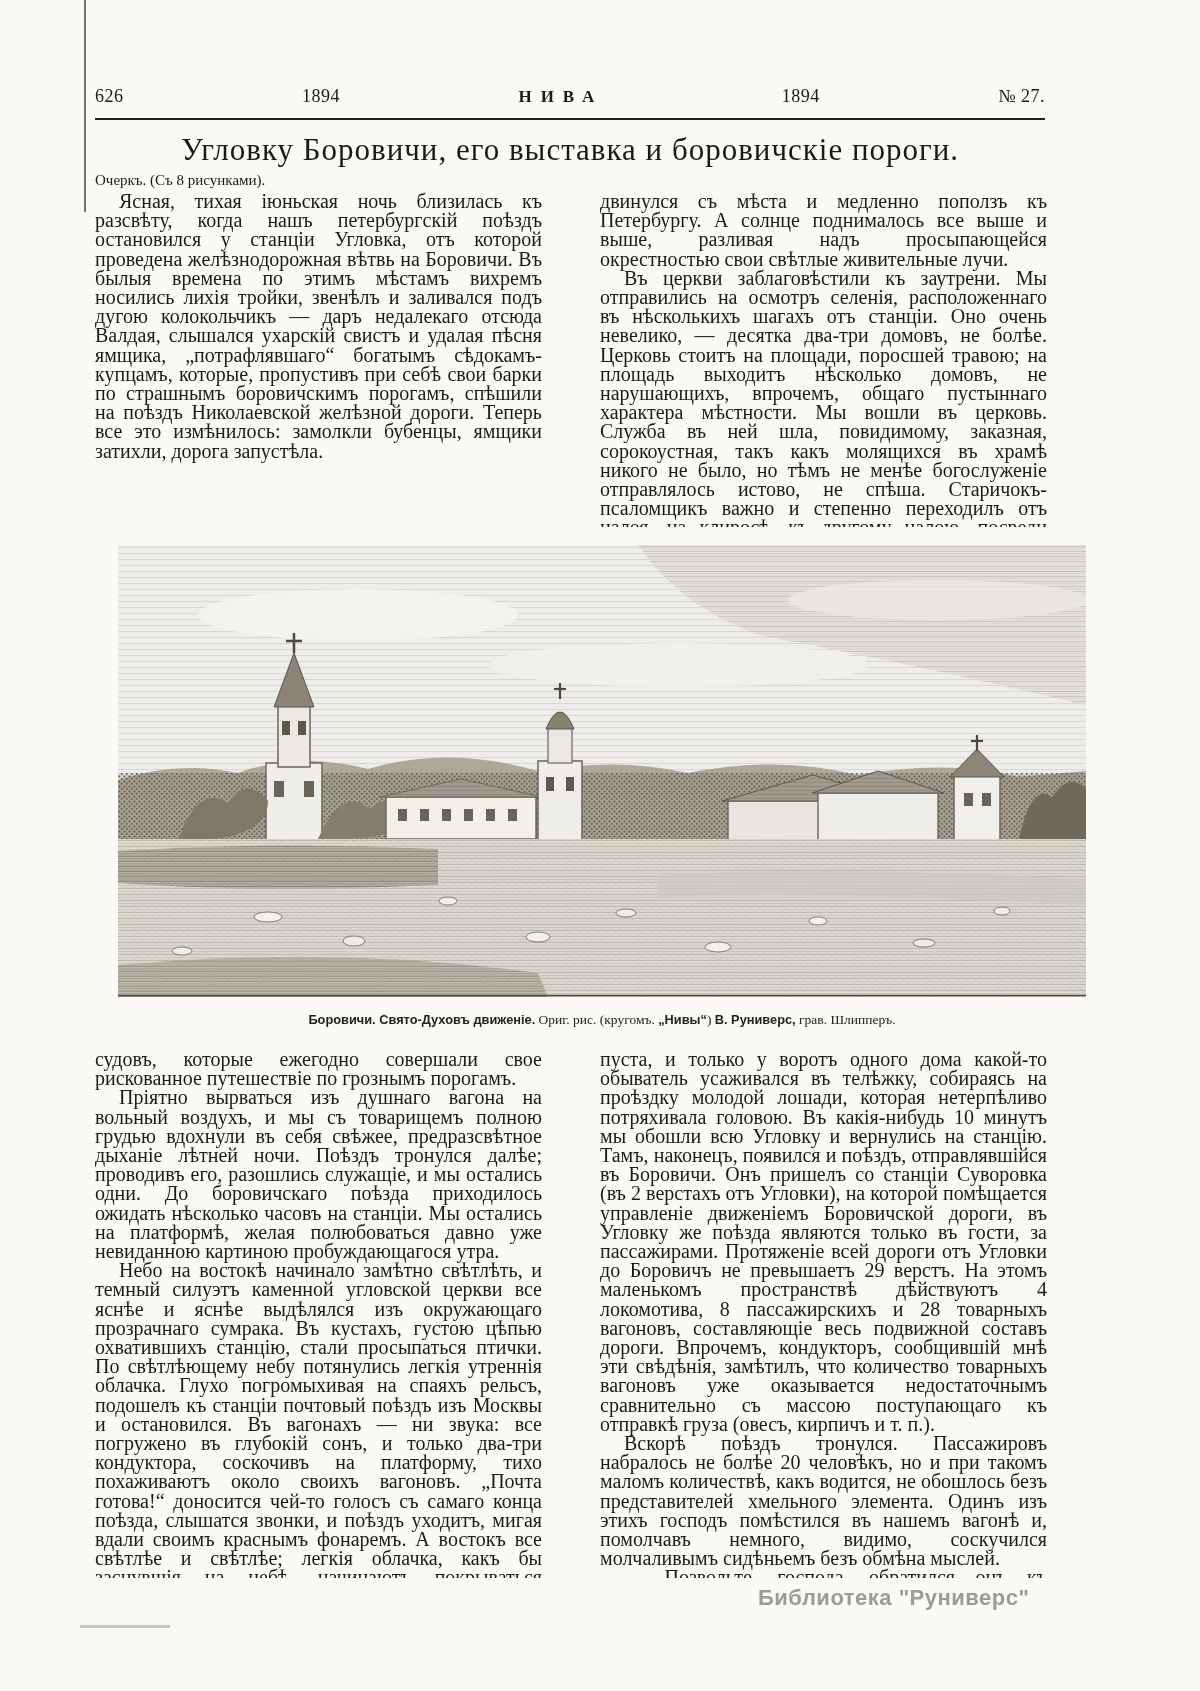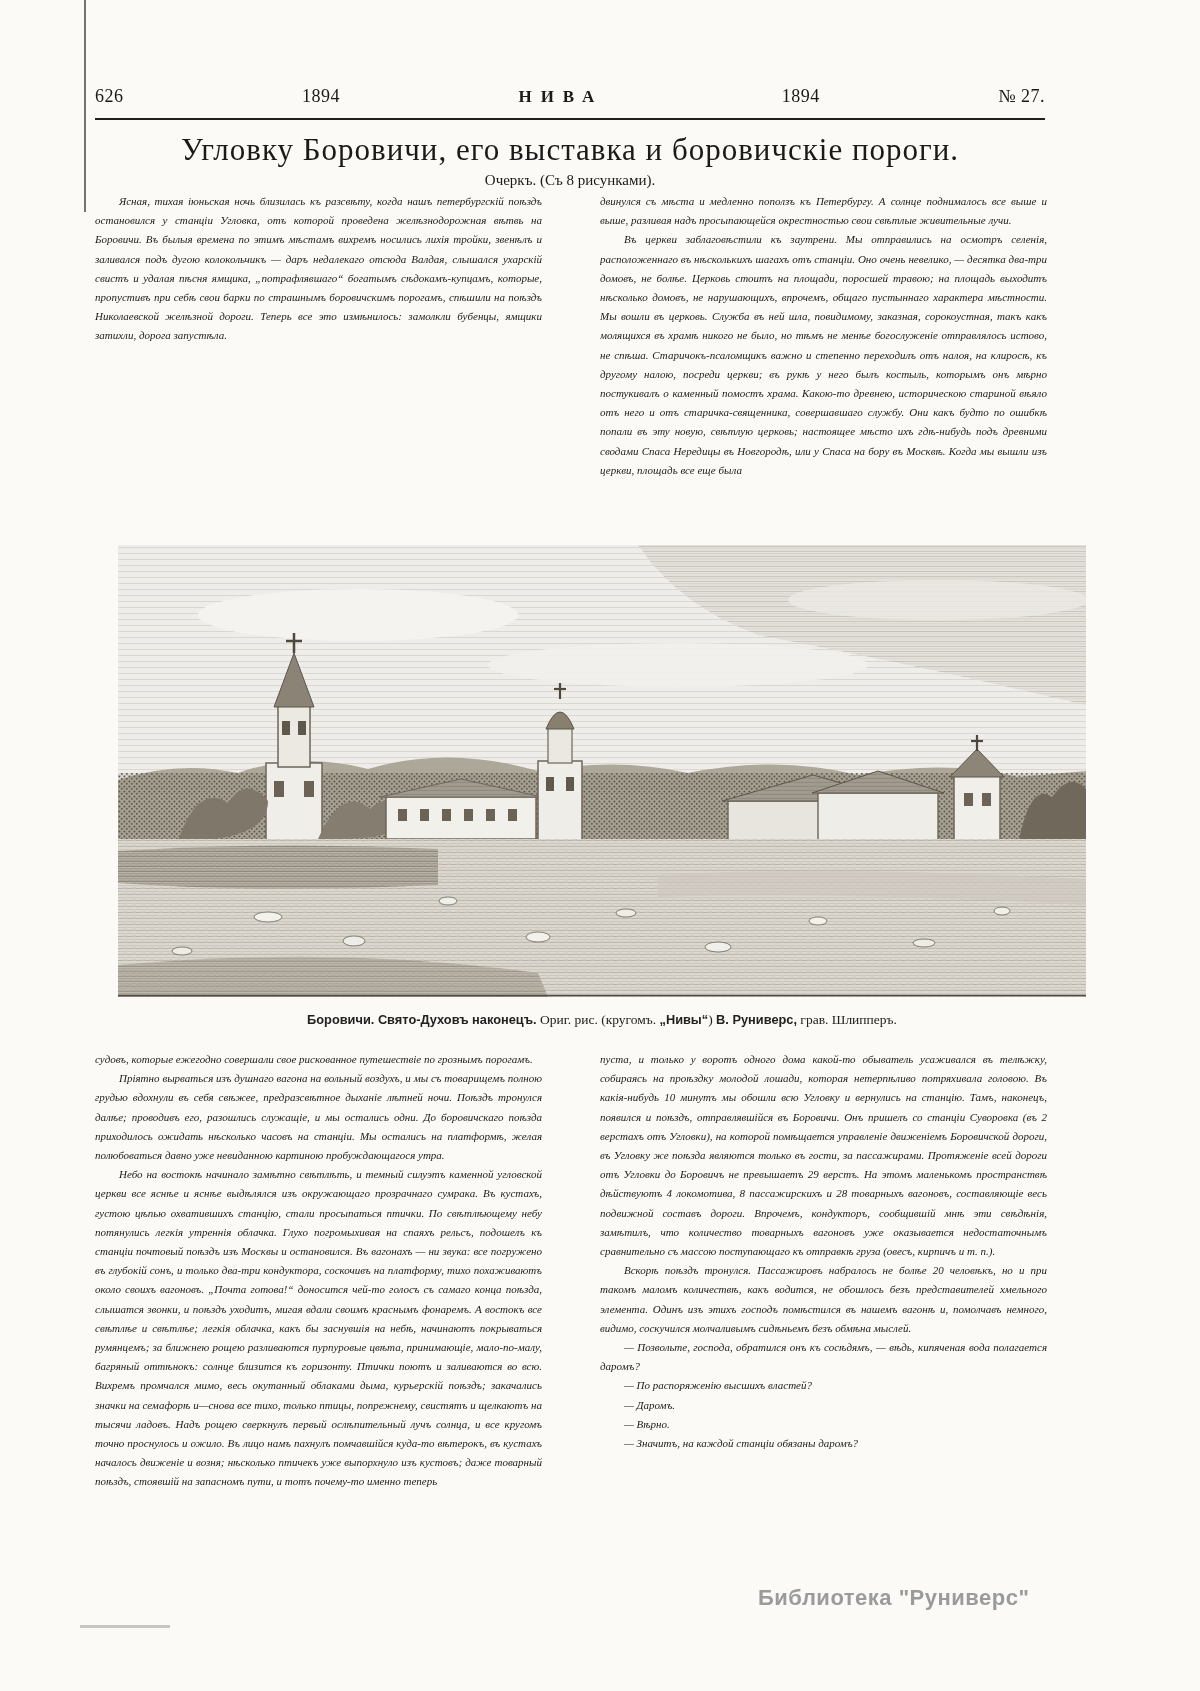--- a/index.html
+++ b/index.html
@@ -21,30 +21,29 @@
   }
   .masthead{font-weight:bold;letter-spacing:9px;font-size:17px;}
   .header-rule{position:absolute;left:95px;top:118px;width:950px;height:2px;background:#22201e;}
 
   
   .title{
     position:absolute;left:95px;top:132px;width:950px;text-align:center;
     font-size:31px;letter-spacing:1px;white-space:nowrap;
   }
   .subtitle{
-    position:absolute;left:95px;top:172px;width:950px;text-align:center;
+    position:absolute;left:95px;top:172px;width:950px;text-align:left;
     font-size:15px;
   }
 
   
   .col{
     position:absolute;width:447px;
-    font-size:11px;line-height:19.2px;text-align:justify;
+    font-size:20px;line-height:19.2px;text-align:justify;
     overflow:hidden;
-    font-style:italic;
   }
   .col p{margin:0;text-indent:24px;}
   .col p.noindent{text-indent:0;}
   .poem{margin:4px 0 4px 150px;text-align:left;}
   .poem div{line-height:19.2px;}
 
   #top-left{left:95px;top:192px;height:335px;}
   #top-right{left:600px;top:192px;height:335px;}
   #bottom-left{left:95px;top:1050px;height:528px;}
   #bottom-right{left:600px;top:1050px;height:528px;}
@@ -207,21 +206,21 @@
       <ellipse cx="700" cy="376" rx="9" ry="4" fill="#f3f1ec"></ellipse>
       <ellipse cx="806" cy="398" rx="11" ry="4" fill="#eeece6"></ellipse>
       <ellipse cx="884" cy="366" rx="8" ry="4" fill="#f1efe9"></ellipse>
       <ellipse cx="64" cy="406" rx="10" ry="4" fill="#eeece6"></ellipse>
     </g>
     <line x1="0" y1="450.5" x2="968" y2="450.5" stroke="#4f4a42" stroke-width="1.4"></line>
   </svg>
 </div>
 
 <div class="caption">
-  <span class="cap-bold">Боровичи. Свято-Духовъ наконецъ.</span><span> Ориг. рис. (кругомъ. </span><span class="cap-bold">„Нивы“</span><span>) </span><span class="cap-bold">В. Руниверс,</span><span> грав. Шлипперъ.</span>
+  <span class="cap-bold">Боровичи. Свято-Духовъ движеніе.</span><span> Ориг. рис. (кругомъ. </span><span class="cap-bold">„Нивы“</span><span>) </span><span class="cap-bold">В. Руниверс,</span><span> грав. Шлипперъ.</span>
 </div>
 
 <div class="col" id="bottom-left">
   <p class="noindent">судовъ, которые ежегодно совершали свое рискованное путешествіе по грознымъ порогамъ.</p>
   <p>Пріятно вырваться изъ душнаго вагона на вольный воздухъ, и мы съ товарищемъ полною грудью вдохнули въ себя свѣжее, предразсвѣтное дыханіе лѣтней ночи. Поѣздъ тронулся далѣе; проводивъ его, разошлись служащіе, и мы остались одни. До боровичскаго поѣзда приходилось ожидать нѣсколько часовъ на станціи. Мы остались на платформѣ, желая полюбоваться давно уже невиданною картиною пробуждающагося утра.</p>
   <p>Небо на востокѣ начинало замѣтно свѣтлѣть, и темный силуэтъ каменной угловской церкви все яснѣе и яснѣе выдѣлялся изъ окружающаго прозрачнаго сумрака. Въ кустахъ, густою цѣпью охватившихъ станцію, стали просыпаться птички. По свѣтлѣющему небу потянулись легкія утреннія облачка. Глухо погромыхивая на спаяхъ рельсъ, подошелъ къ станціи почтовый поѣздъ изъ Москвы и остановился. Въ вагонахъ — ни звука: все погружено въ глубокій сонъ, и только два-три кондуктора, соскочивъ на платформу, тихо похаживаютъ около своихъ вагоновъ. „Почта готова!“ доносится чей-то голосъ съ самаго конца поѣзда, слышатся звонки, и поѣздъ уходитъ, мигая вдали своимъ краснымъ фонаремъ. А востокъ все свѣтлѣе и свѣтлѣе; легкія облачка, какъ бы заснувшія на небѣ, начинаютъ покрываться румянцемъ; за ближнею рощею разливаются пурпуровые цвѣта, принимающіе, мало-по-малу, багряный оттѣнокъ: солнце близится къ горизонту. Птички поютъ и заливаются во всю. Вихремъ промчался мимо, весь окутанный облаками дыма, курьерскій поѣздъ; закачались значки на семафорѣ и—снова все тихо, только птицы, попрежнему, свистятъ и щелкаютъ на тысячи ладовъ. Надъ рощею сверкнулъ первый ослѣпительный лучъ солнца, и все кругомъ точно проснулось и ожило. Въ лицо намъ пахнулъ помчавшійся куда-то вѣтерокъ, въ кустахъ началось движеніе и возня; нѣсколько птичекъ уже выпорхнуло изъ кустовъ; даже товарный поѣздъ, стоявшій на запасномъ пути, и тотъ почему-то именно теперь</p>
 </div>
 
 <div class="col" id="bottom-right">
   <p class="noindent">пуста, и только у воротъ одного дома какой-то обыватель усаживался въ телѣжку, собираясь на проѣздку молодой лошади, которая нетерпѣливо потряхивала головою. Въ какія-нибудь 10 минутъ мы обошли всю Угловку и вернулись на станцію. Тамъ, наконецъ, появился и поѣздъ, отправлявшійся въ Боровичи. Онъ пришелъ со станціи Суворовка (въ 2 верстахъ отъ Угловки), на которой помѣщается управленіе движеніемъ Боровичской дороги, въ Угловку же поѣзда являются только въ гости, за пассажирами. Протяженіе всей дороги отъ Угловки до Боровичъ не превышаетъ 29 верстъ. На этомъ маленькомъ пространствѣ дѣйствуютъ 4 локомотива, 8 пассажирскихъ и 28 товарныхъ вагоновъ, составляющіе весь подвижной составъ дороги. Впрочемъ, кондукторъ, сообщившій мнѣ эти свѣдѣнія, замѣтилъ, что количество товарныхъ вагоновъ уже оказывается недостаточнымъ сравнительно съ массою поступающаго къ отправкѣ груза (овесъ, кирпичъ и т. п.).</p>

